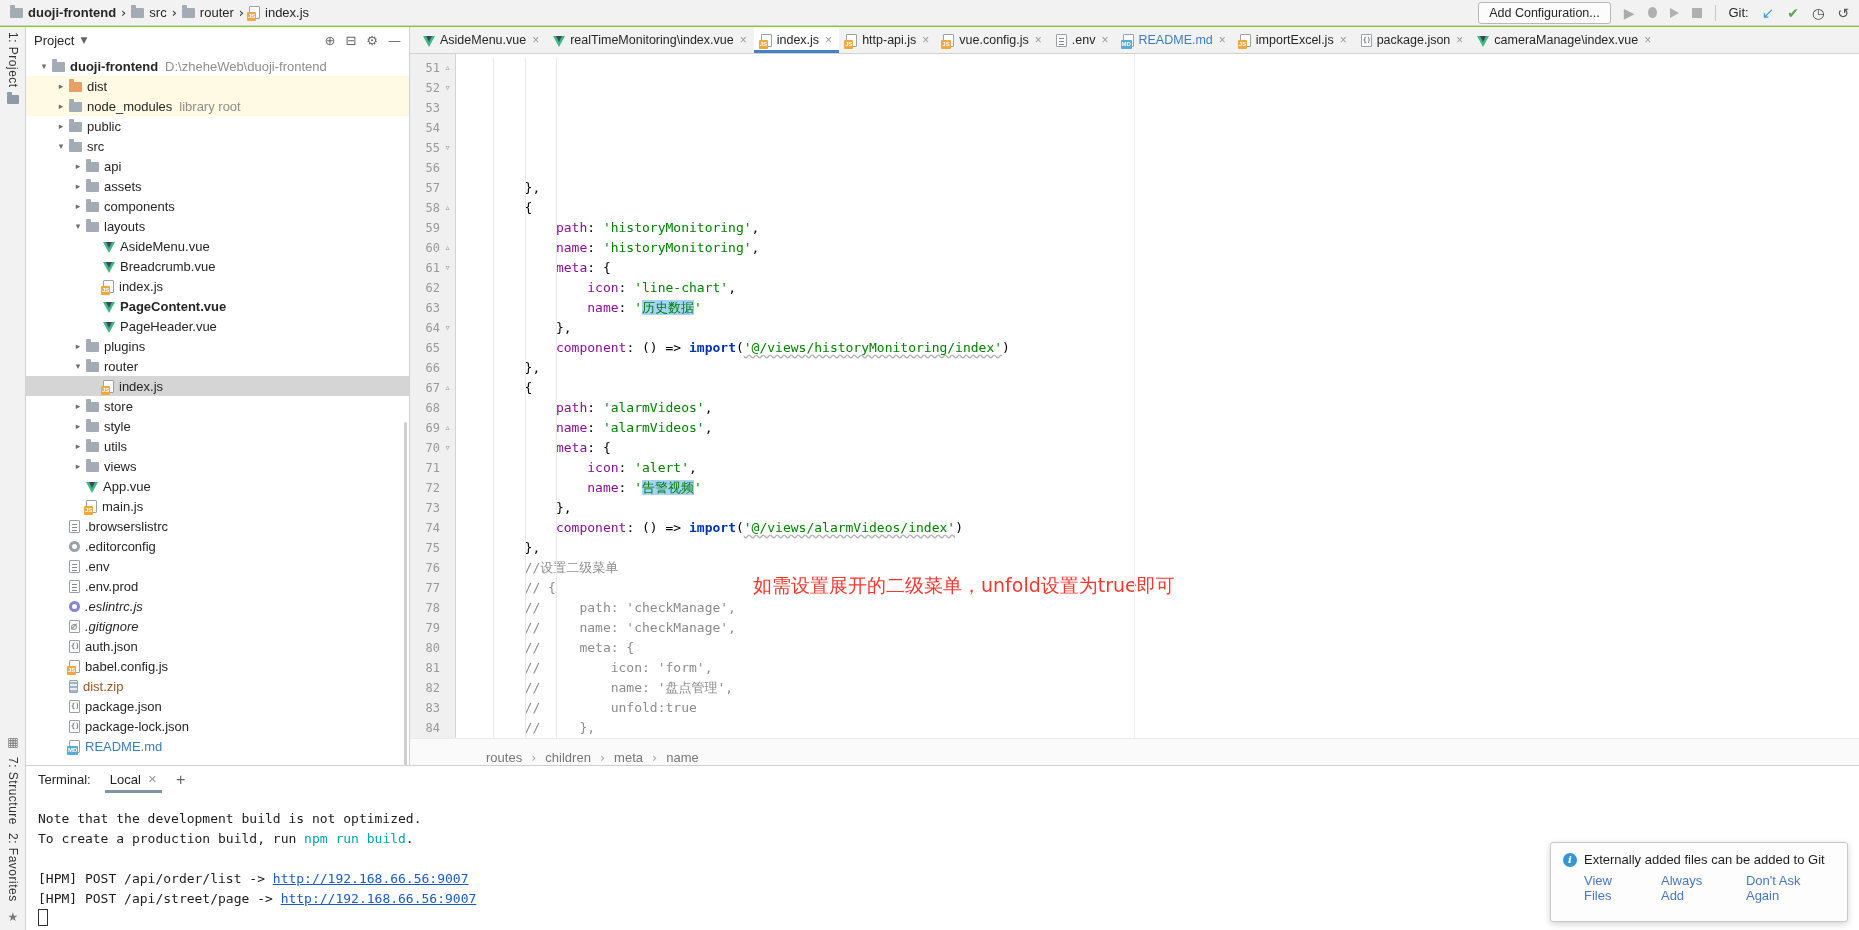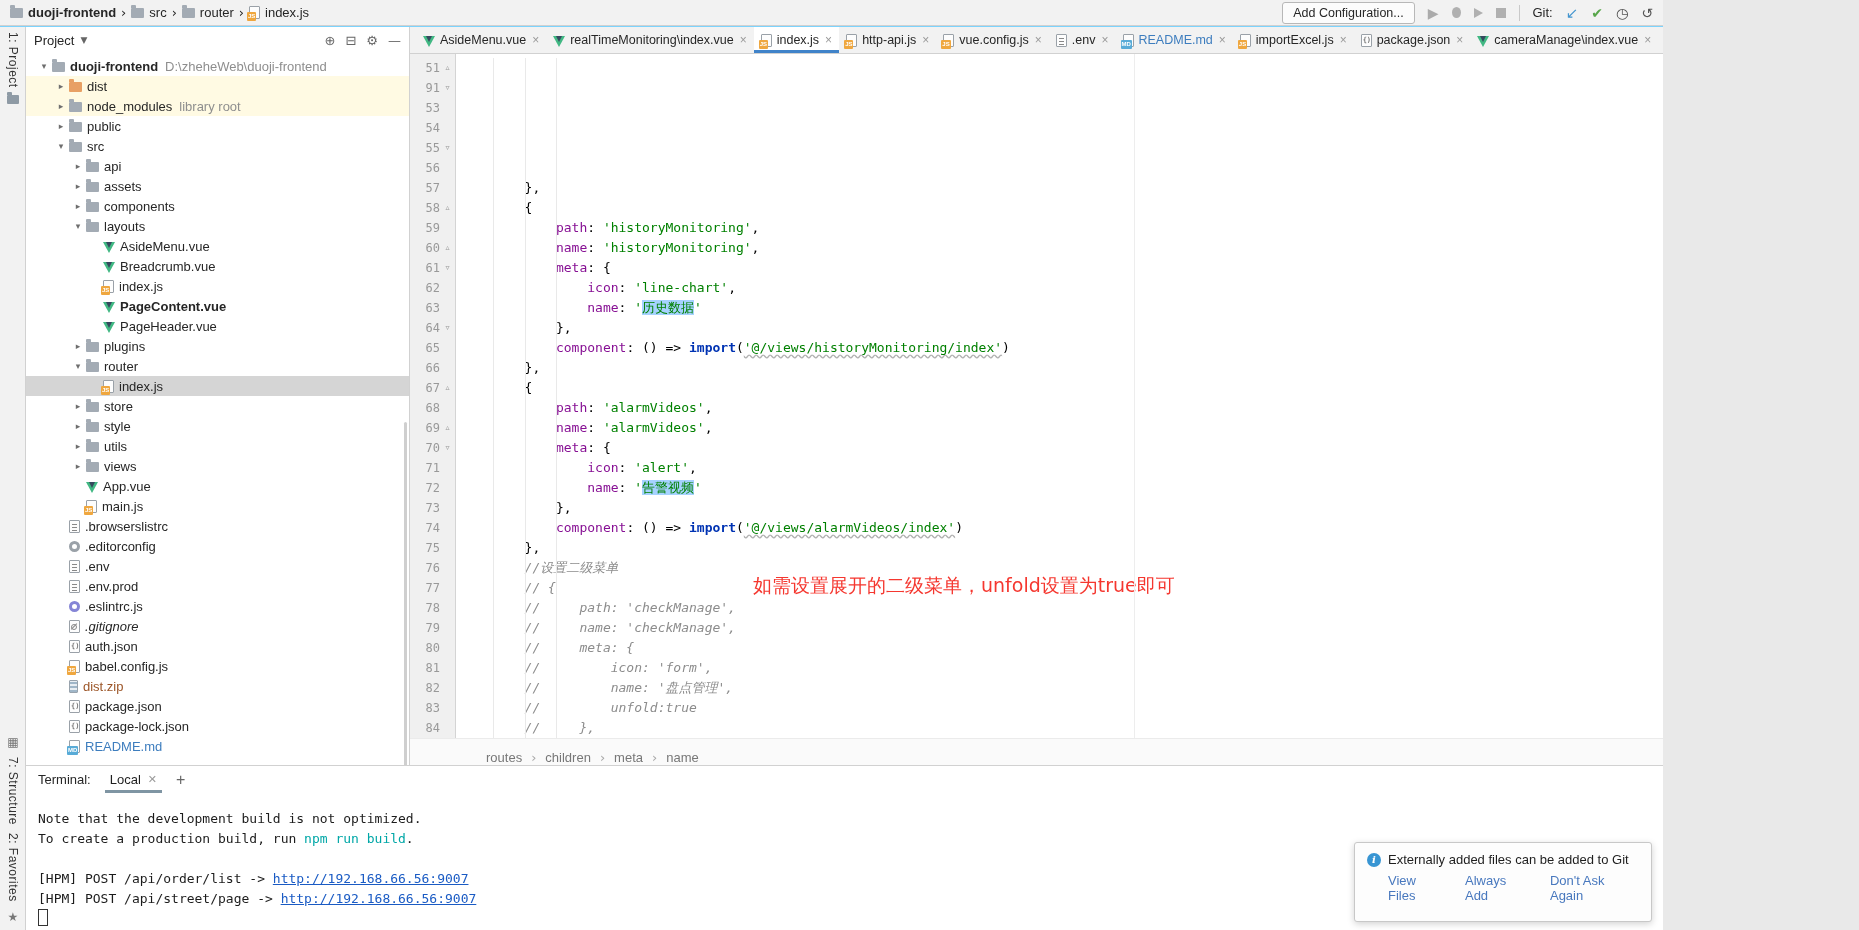--- a/index.html
+++ b/index.html
@@ -1,16 +1,16 @@
 <!DOCTYPE html>
 <html><head>
 <meta charset="utf-8">
 <style>
   html,body{margin:0;padding:0;background:#e9e9e9}
-  #app{position:relative;width:1663px;height:930px;background:#7dd3fc;overflow:hidden;
+  #app{position:relative;width:1859px;height:930px;background:#84cc16;overflow:hidden;
        font-family:"Liberation Sans",sans-serif;font-size:13px;color:#1f1f1f;}
   .glyph{font-family:"DejaVu Sans",sans-serif;}
 
   
   .topbar{position:absolute;left:0;top:0;right:0;height:26px;background:#f2f2f2;
           border-bottom:1px solid #d1d1d1;display:flex;align-items:center;padding:0 10px;box-sizing:border-box}
   .crumbs-top{display:flex;align-items:center;gap:5px}
   .crumb{display:flex;align-items:center;gap:5px}
   .crumb-label{color:#262626}
   .crumb-label.bold{font-weight:bold}
@@ -90,21 +90,21 @@
   .codearea{flex:1;display:flex;overflow:hidden;font-family:"DejaVu Sans Mono",monospace;font-size:13px;line-height:20px;position:relative}
   .gutter{width:46px;flex:none;background:#f0f0f0;border-right:1px solid #d4d4d4;padding-top:4px;box-sizing:border-box}
   .grow{height:20px;display:flex;align-items:flex-end;justify-content:flex-end}
   .gnum{color:#999;font-size:12px}
   .gfold{width:15px;text-align:center;color:#9a9a9a;font-size:8px;font-family:"DejaVu Sans",sans-serif}
   .code-lines{flex:1;position:relative;padding:4px 0 0 6px;white-space:pre;color:#000;overflow:hidden}
   .cl{height:20px}
   .tk{color:#871094}
   .ts{color:#008000}
   .tkw{color:#0033b3;font-weight:bold}
-  .tc{color:#8c8c8c;font-style:italic}
+  .tc{color:#8c8c8c;}
   .th{background:#a6d2ff}
   .tu{text-decoration:underline wavy #b0b0b0;text-underline-offset:2px}
   .guide{position:absolute;top:4px;bottom:0;width:1px;background:#e9e9e9}
   .mguide{position:absolute;top:0;bottom:0;left:724px;width:1px;background:#ededed}
   .annot{position:absolute;left:297px;top:520px;color:#f5372f;font-size:19px;line-height:22px;
          font-family:"DejaVu Sans",sans-serif;white-space:nowrap}
   .crumbsb{height:26px;flex:none;background:#fafafa;border-top:1px solid #ebebeb;display:flex;align-items:flex-end;
            padding-left:76px;gap:9px;color:#777}
   .crumbsb .sep{color:#a8a8a8}
 
@@ -316,21 +316,21 @@
           <span class="tlabel">.editorconfig</span>
         </div>
         <div class="trow" style="padding-left: 43px;">
           <span class="i i-doc i-txt"></span>
           <span class="tlabel">.env</span>
         </div>
         <div class="trow" style="padding-left: 43px;">
           <span class="i i-doc i-txt"></span>
           <span class="tlabel">.env.prod</span>
         </div>
-        <div class="trow" style="padding-left: 43px;">
+        <div class="trow" style="padding-left: 43px; font-style: italic;">
           <span class="i i-eslint"></span>
           <span class="tlabel">.eslintrc.js</span>
         </div>
         <div class="trow" style="padding-left: 43px; font-style: italic;">
           <span class="i i-doc i-git"></span>
           <span class="tlabel">.gitignore</span>
         </div>
         <div class="trow" style="padding-left: 43px;">
           <span class="i i-doc i-json"></span>
           <span class="tlabel">auth.json</span>
@@ -412,21 +412,21 @@
           <span class="close">×</span>
         </div>
       </div>
     <div class="codearea">
       <div class="gutter" id="gutter">
           <div class="grow">
             <span class="gnum">51</span>
             <span class="gfold">▵</span>
           </div>
           <div class="grow">
-            <span class="gnum">91</span>
+            <span class="gnum">52</span>
             <span class="gfold">▿</span>
           </div>
           <div class="grow">
             <span class="gnum">53</span>
             <span class="gfold"></span>
           </div>
           <div class="grow">
             <span class="gnum">54</span>
             <span class="gfold"></span>
           </div>

